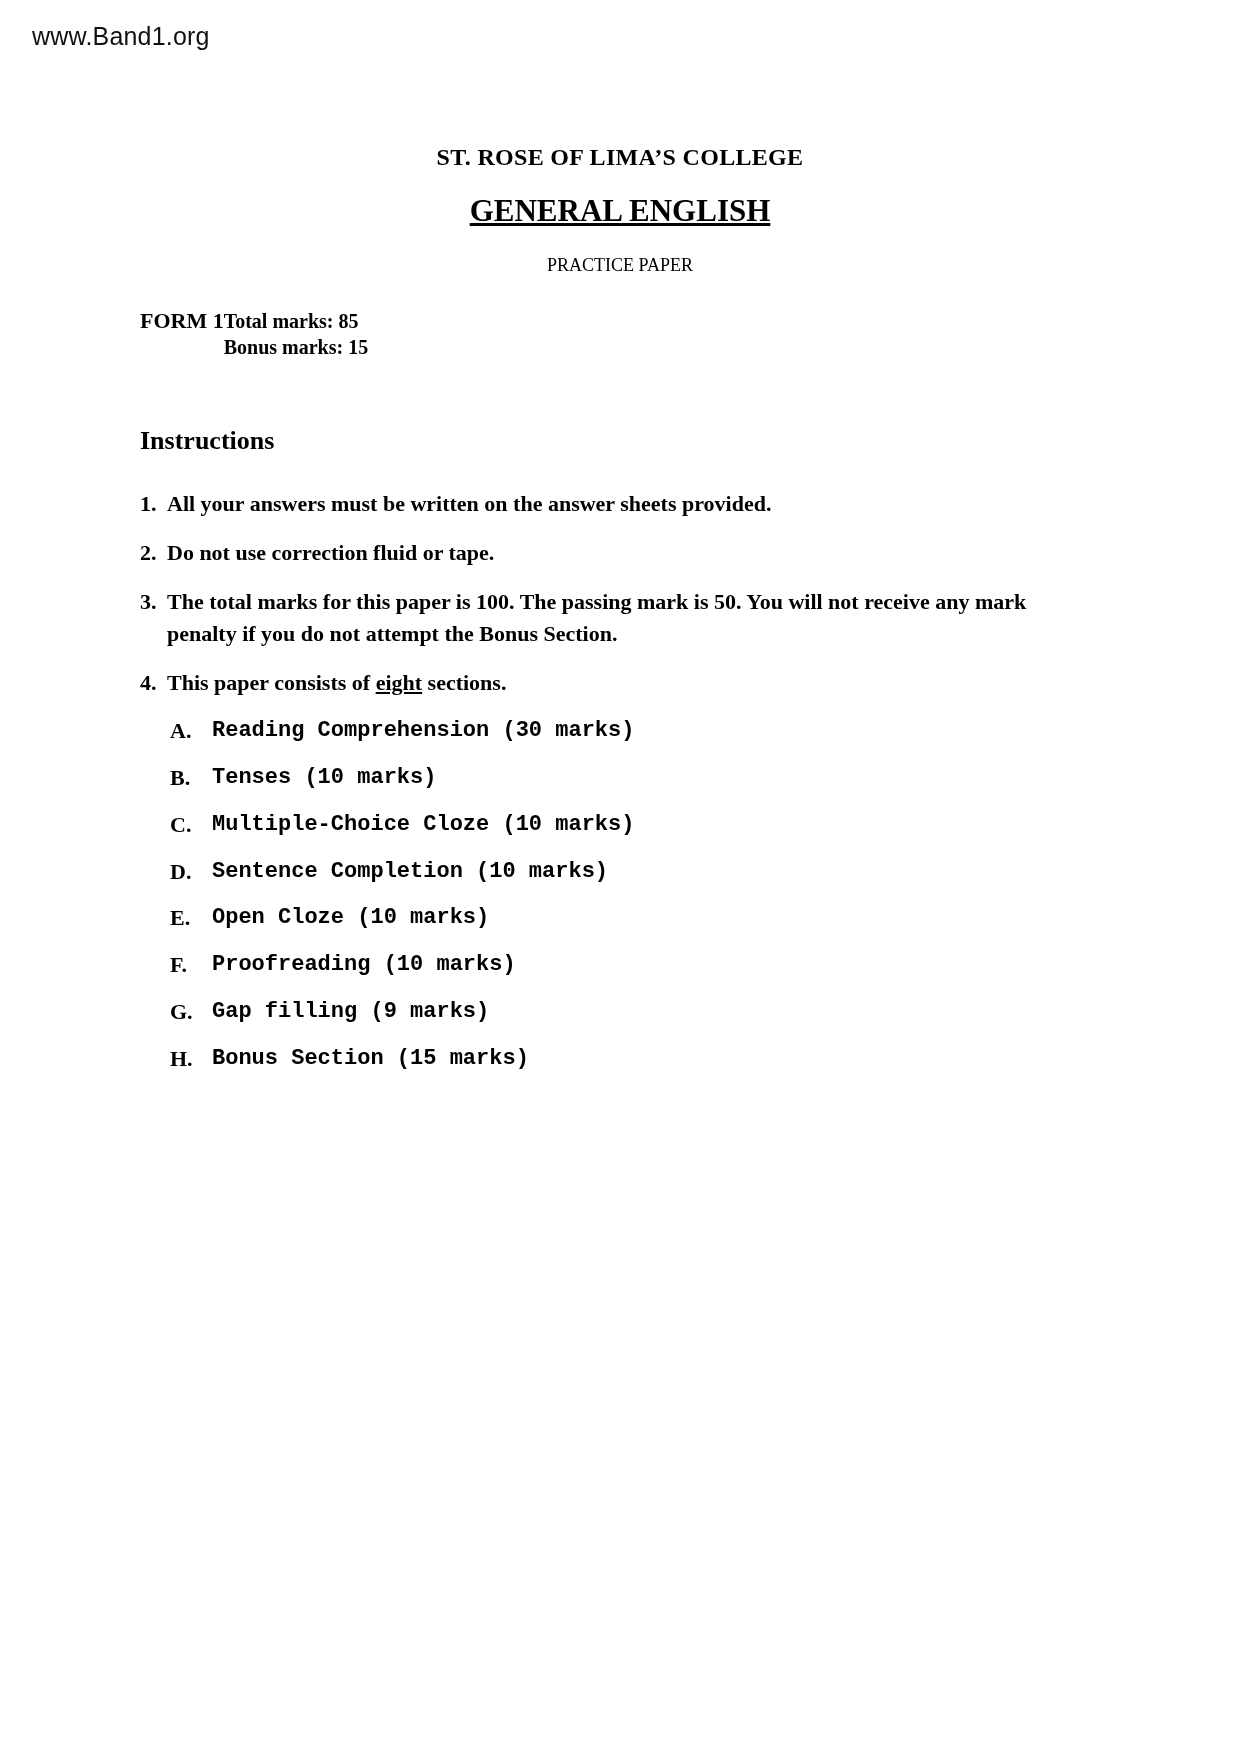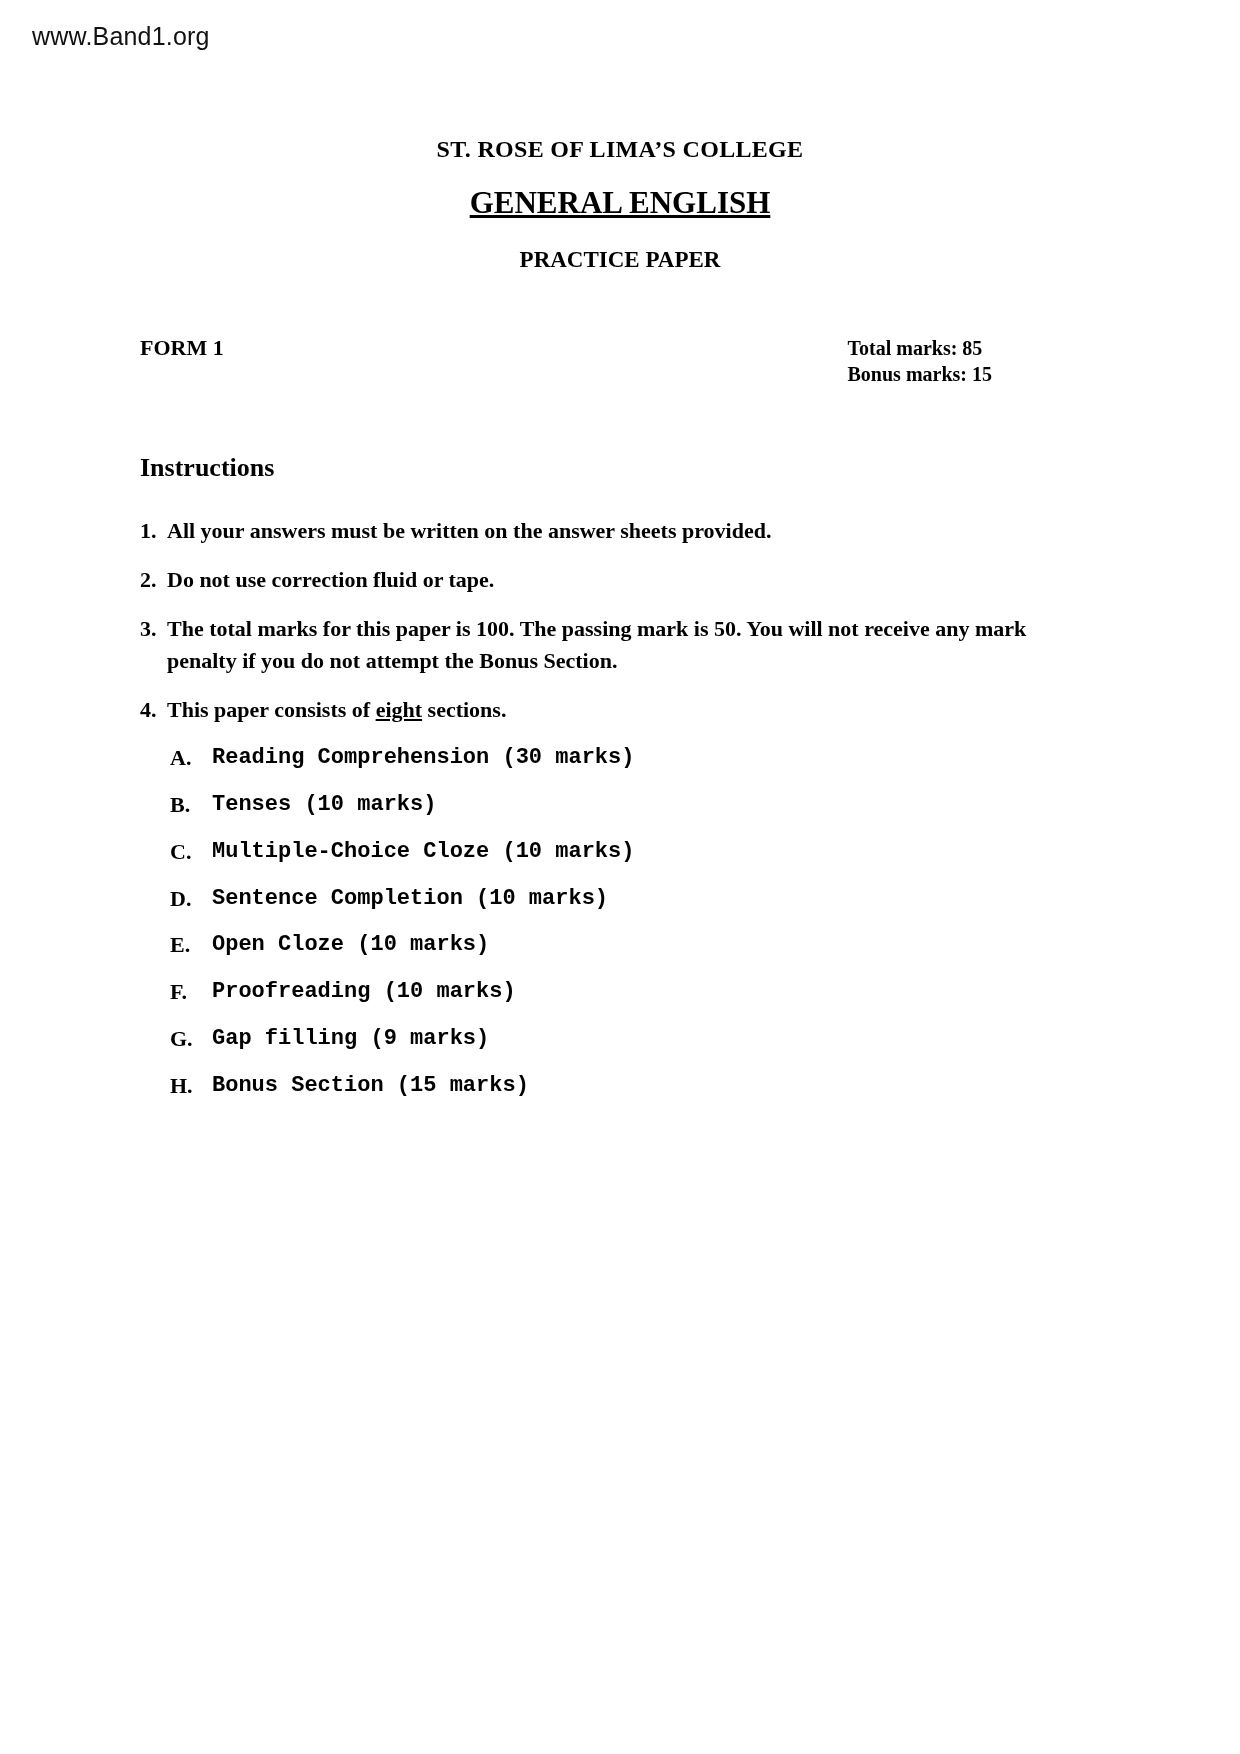--- a/index.html
+++ b/index.html
@@ -22,48 +22,47 @@
     top: 22px;
     left: 32px;
     font-family: "Liberation Sans", sans-serif;
     font-size: 25px;
     color: #111111;
     letter-spacing: 0.2px;
   }
   .content {
     position: absolute;
     left: 140px;
-    top: 136px;
+    top: 144px;
     width: 960px;
   }
   .title-block {
     text-align: center;
   }
   .school-name {
     font-weight: bold;
     font-size: 24px;
     letter-spacing: 0.3px;
     margin-bottom: 22px;
   }
   .subject {
     font-weight: bold;
     font-size: 31px;
     text-decoration: underline;
     margin-bottom: 26px;
   }
   .paper-type {
-    font-weight: bold;
-    font-size: 23px;
+    font-weight: normal;
+    font-size: 18px;
     margin-bottom: 0;
   }
   .form-row {
     display: flex;
-    justify-content: space-between;
     align-items: flex-start;
-    margin-top: 62px;
+    margin-top: 32px;
   }
   .form-label {
     font-weight: bold;
     font-size: 22px;
   }
   .marks-block {
     font-weight: bold;
     font-size: 20px;
     text-align: left;
     line-height: 1.3;

